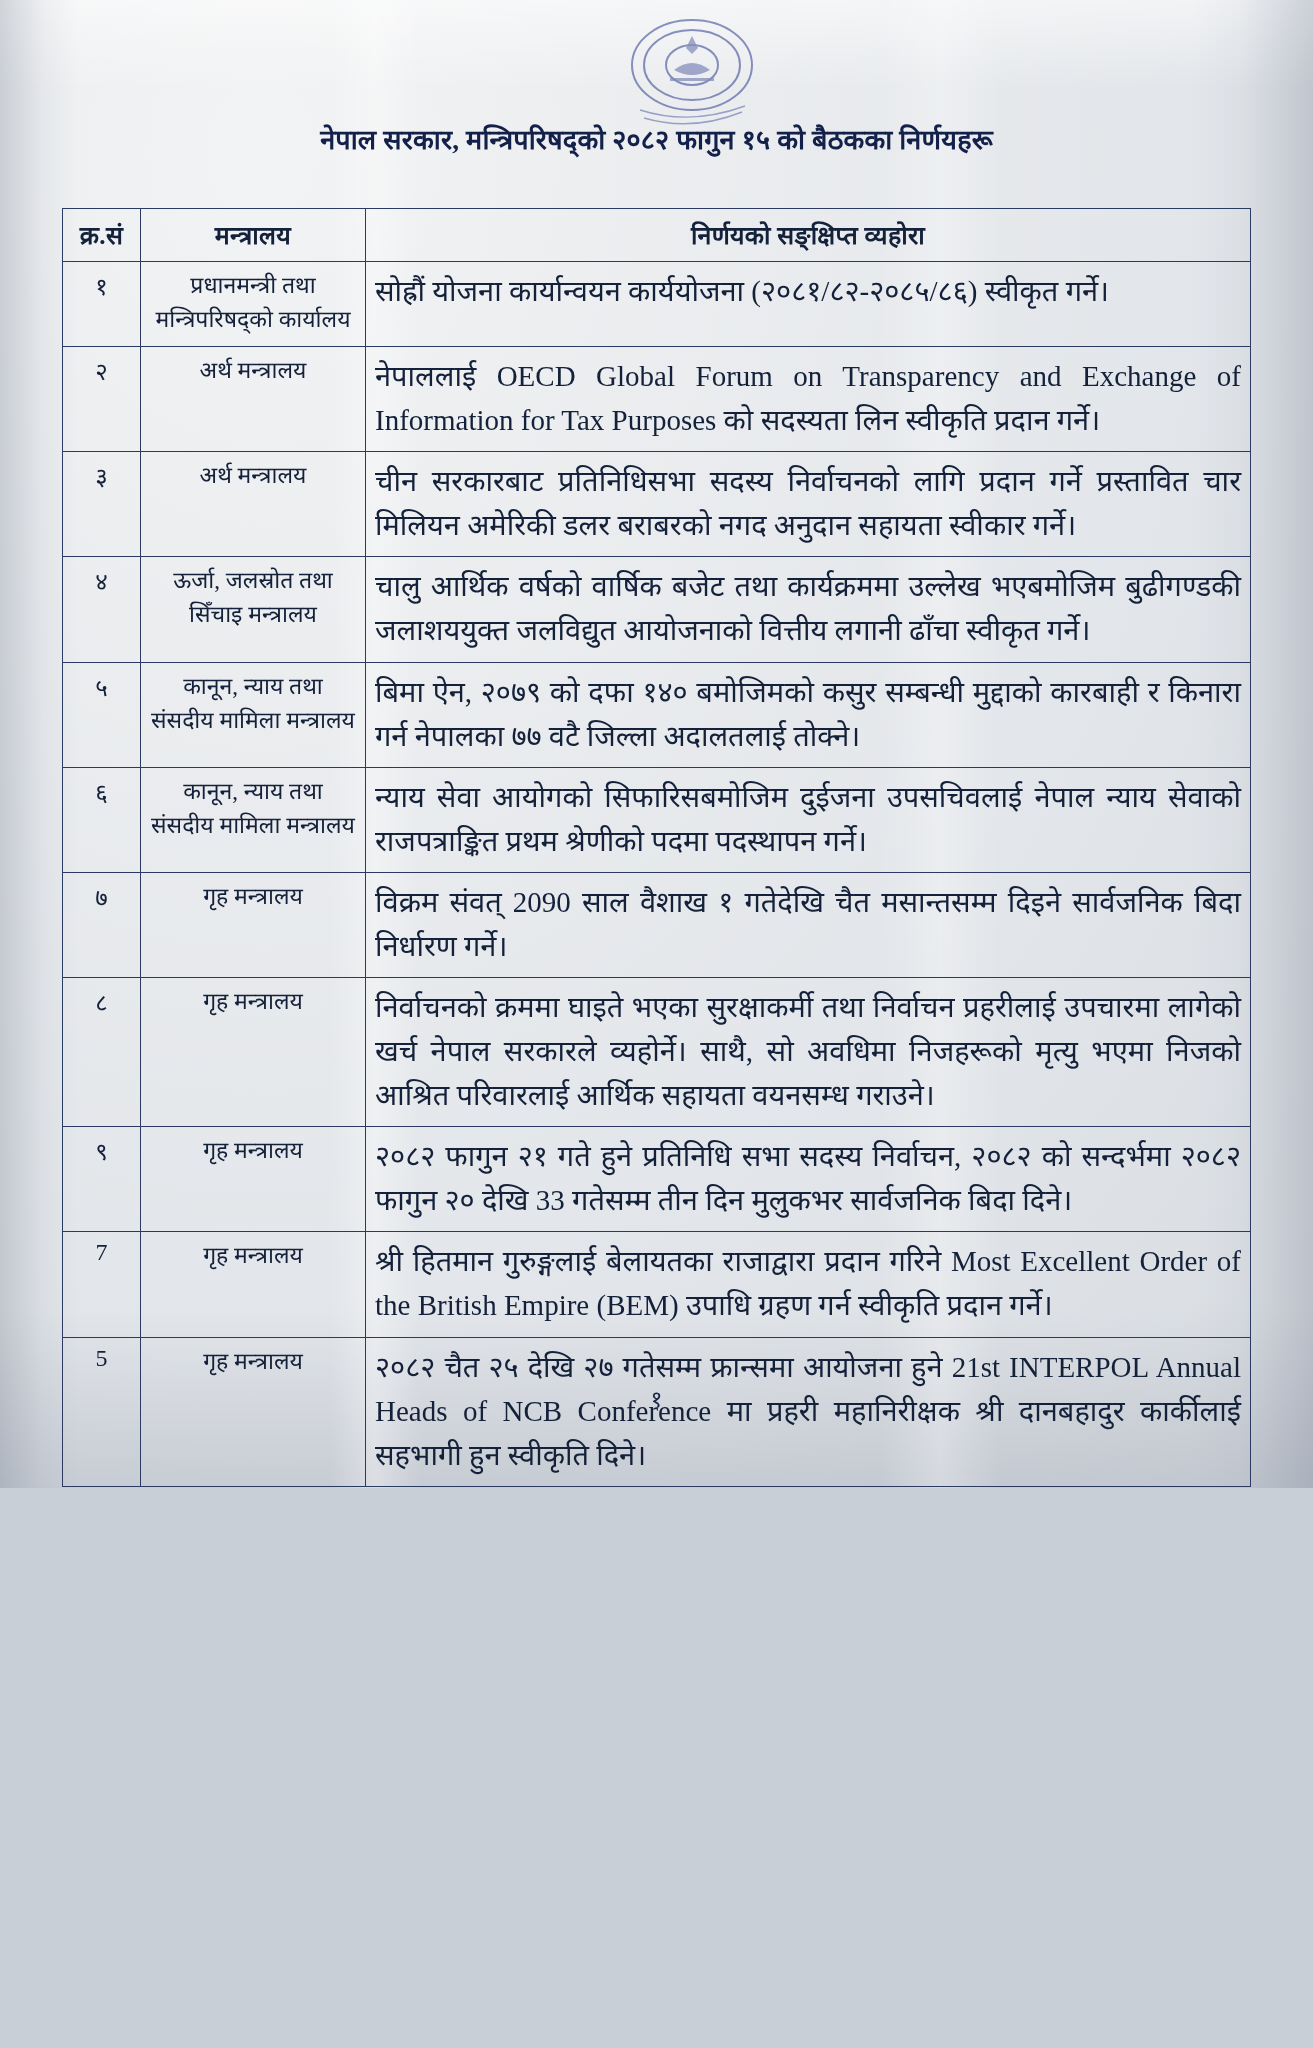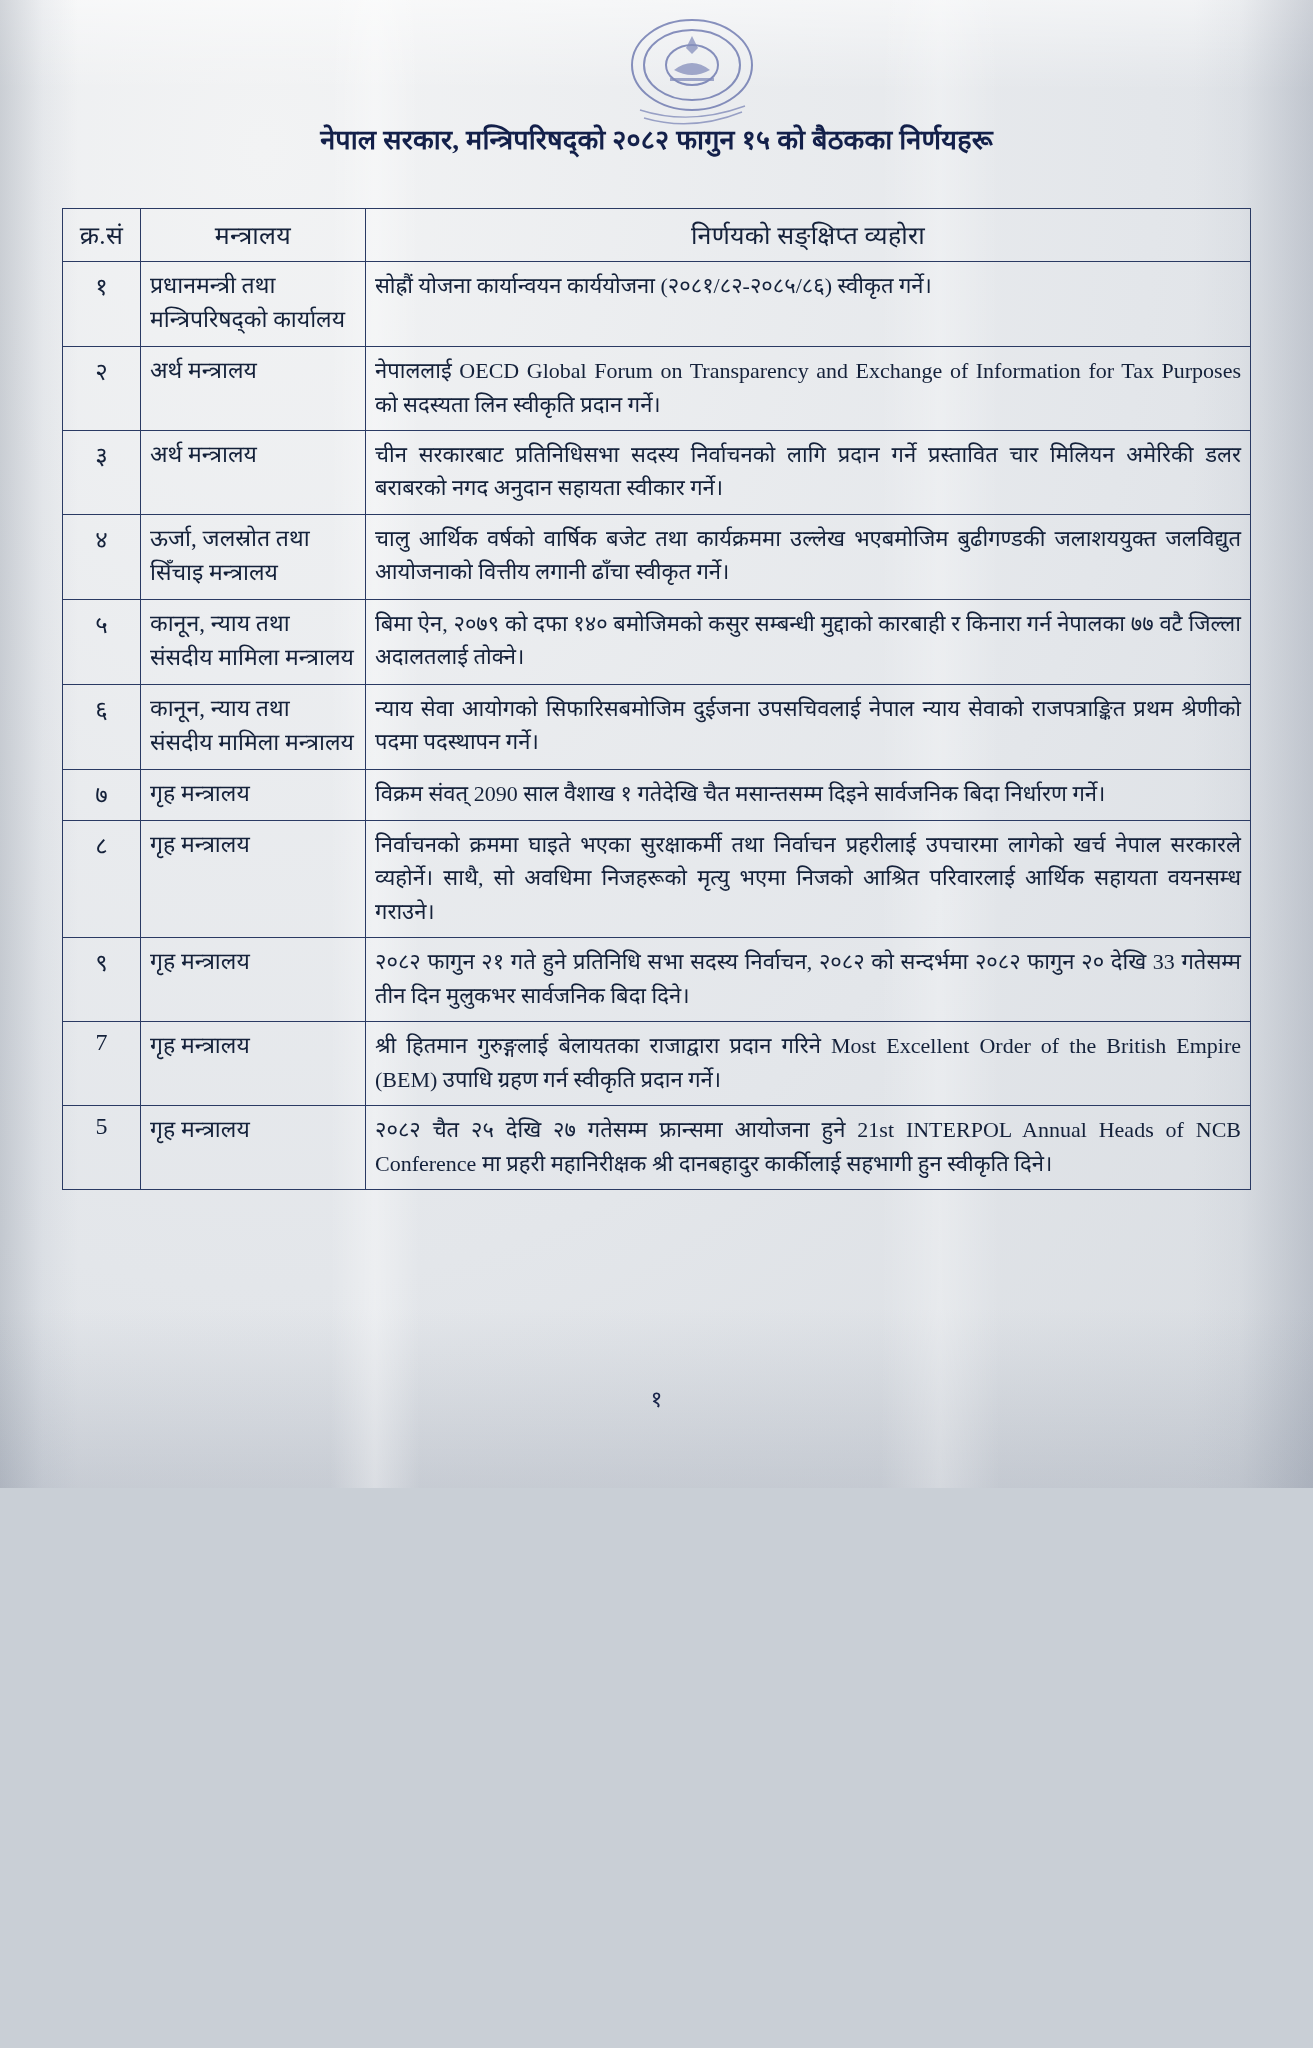--- a/index.html
+++ b/index.html
@@ -76,43 +76,44 @@
     table-layout: fixed;
   }
   table.decisions th,
   table.decisions td {
     border: 1.6px solid #2a3a63;
     vertical-align: top;
     padding: 7px 9px 9px 9px;
   }
   table.decisions thead th {
     text-align: center;
-    font-weight: 400;
+    font-weight: 700;
     font-size: 25px;
     padding: 8px 6px 10px 6px;
     vertical-align: middle;
     letter-spacing: 0.3px;
   }
   col.c-sn   { width: 78px; }
   col.c-min  { width: 225px; }
   col.c-body { width: 885px; }
 
   td.sn {
     text-align: center;
     font-size: 24px;
     padding-top: 11px;
   }
   td.ministry {
+    text-align: center;
     font-size: 23px;
     line-height: 1.48;
     padding-top: 11px;
     margin-left: 8px;
   }
   td.body {
-    font-size: 22px;
+    font-size: 29px;
     line-height: 1.52;
     text-align: justify;
     text-justify: inter-word;
     padding-top: 10px;
     padding-right: 13px;
     padding-left: 13px;
   }
 
   .page-number {
     position: absolute;

